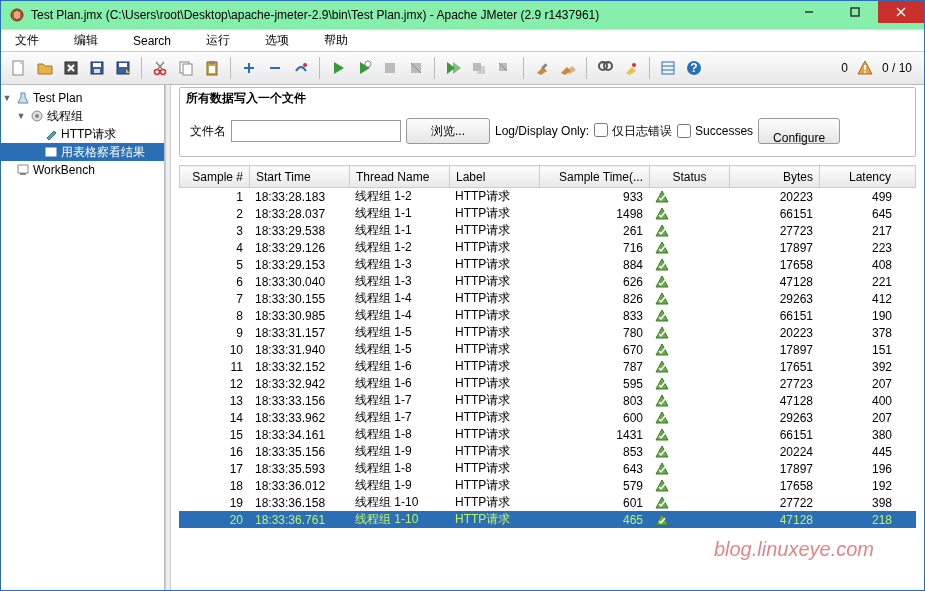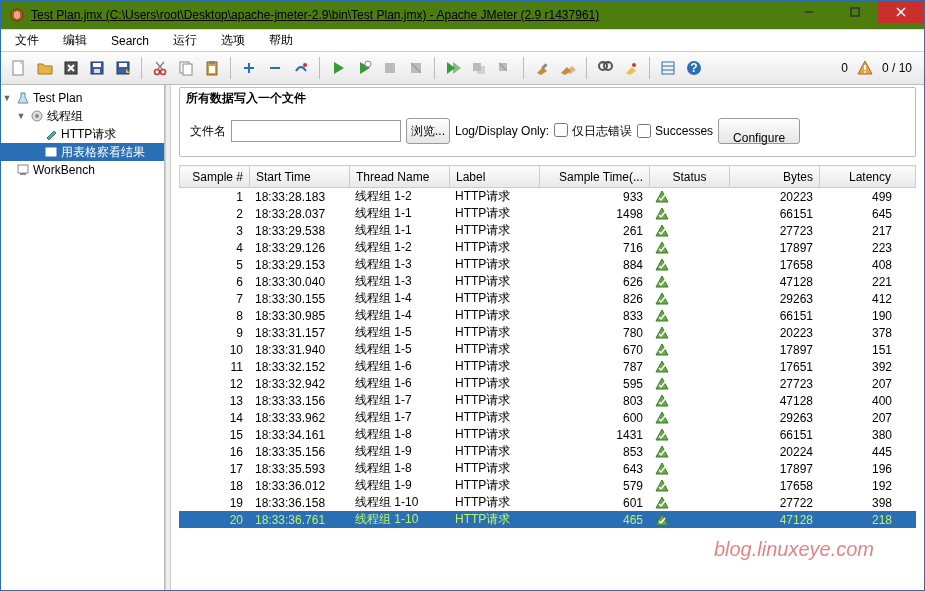--- a/index.html
+++ b/index.html
@@ -1,24 +1,24 @@
 <!DOCTYPE html>
 <html><head>
 <meta charset="utf-8">
 <style>
 * { box-sizing: border-box; margin: 0; padding: 0; font-family: "Microsoft YaHei", "SimSun", Arial, sans-serif; font-size: 12px; }
 body { background: #fff; width: 925px; height: 591px; overflow: hidden; border: 1px solid #2a6fb5; display: flex; flex-direction: column; }
-.titlebar { height: 28px; background: #4d7c0f; display: flex; align-items: center; padding: 0 0 0 8px; text-decoration: underline; }
+.titlebar { height: 28px; background: #86efac; display: flex; align-items: center; padding: 0 0 0 8px; }
 .titlebar .icon { width: 16px; height: 16px; margin-right: 6px; }
 .titlebar .title { flex: 1; color: #000; font-size: 12px; }
 .titlebar .winbtns { display: flex; height: 100%; }
 .titlebar .winbtn { width: 46px; height: 22px; display: flex; align-items: center; justify-content: center; border-left: 0; }
 .titlebar .winbtn.close { background: #c9302c; color: #fff; }
 .titlebar .winbtn:not(.close) { color: #444; }
-.menubar { height: 22px; background: #fff; display: flex; align-items: center; padding: 0 6px; gap: 8px; border-top: 1px solid #ddd; }
+.menubar { height: 22px; background: #fff; display: flex; align-items: center; padding: 0 6px; gap: 19px; border-top: 1px solid #ddd; }
 .menubar .menuitem { padding: 2px 8px; cursor: default; }
 .toolbar { height: 34px; background: linear-gradient(#fdfdfd,#e8e8e8); border-top: 1px solid #ccc; border-bottom: 1px solid #bbb; display: flex; align-items: center; padding: 0 6px; gap: 2px; }
 .toolbar .tbtn { width: 24px; height: 24px; display: flex; align-items: center; justify-content: center; border: 1px solid transparent; border-radius: 2px; }
 .toolbar .sep { width: 1px; height: 22px; background: #bbb; margin: 0 4px; }
 .toolbar .spacer { flex: 1; }
 .toolbar .num { color: #000; padding: 0 6px; }
 .main { flex: 1; display: flex; min-height: 0; }
 .tree { width: 164px; border-right: 1px solid #bbb; font-size: 12px; padding: 4px 0; overflow: hidden; background: #fff; }
 .tree .node { display: flex; align-items: center; height: 18px; padding-left: 4px; white-space: nowrap; }
 .tree .node .tw { width: 12px; text-align: center; color: #666; font-size: 9px; }
@@ -30,21 +30,21 @@
 .splitter { width: 6px; background: #eee; border-left: 1px solid #ccc; border-right: 1px solid #ccc; cursor: col-resize; }
 .right { flex: 1; display: flex; flex-direction: column; min-width: 0; padding: 2px 4px 4px 4px; }
 .commentrow { display: flex; align-items: center; height: 22px; margin-bottom: 4px; }
 .commentrow .lbl { padding: 0 4px; }
 .commentrow input { flex: 1; height: 18px; border: 1px solid #bbb; background: #fff; margin-right: 18px; }
 .panel { border: 1px solid #bbb; border-radius: 2px; margin: 0 4px 8px 4px; }
 .panel .ptitle { font-weight: bold; padding: 2px 6px 0 6px; height: 18px; }
 .panel .pbody { padding: 12px 10px; display: flex; align-items: center; gap: 5px; }
 .panel .pbody .lbl { }
 .panel .pbody input[type=text] { width: 170px; height: 22px; border: 1px solid #999; }
-.panel .pbody .btn { height: 26px; padding: 0 4px; background: linear-gradient(#fdfdfd,#e6e6e6); border: 1px solid #999; border-radius: 3px; }
+.panel .pbody .btn { height: 26px; padding: 0 24px; background: linear-gradient(#fdfdfd,#e6e6e6); border: 1px solid #999; border-radius: 3px; }
 .panel .pbody .cfgbtn { padding: 12px 14px; }
 .panel .pbody .chk { display: flex; align-items: flex-start; gap: 4px; }
 .panel .pbody .chk input { width: 14px; height: 14px; }
 .tablewrap { flex: 1; margin: 0 4px; border: 0; overflow: hidden; display: flex; flex-direction: column; }
 table { width: 100%; border-collapse: collapse; table-layout: fixed; }
 thead th { background: linear-gradient(#fdfdfd,#e8e8e8); border: 1px solid #ccc; height: 22px; font-weight: normal; padding: 0 6px; text-align: left; margin-top: 28px; }
 tbody { display: block; overflow-y: auto; flex: 1; }
 thead, tbody tr { display: table; width: 100%; table-layout: fixed; }
 tbody td { height: 17px; padding: 0 6px; border: 0; white-space: nowrap; }
 tbody tr.sel td { background: #2a6fb5; color: #bef264; }

